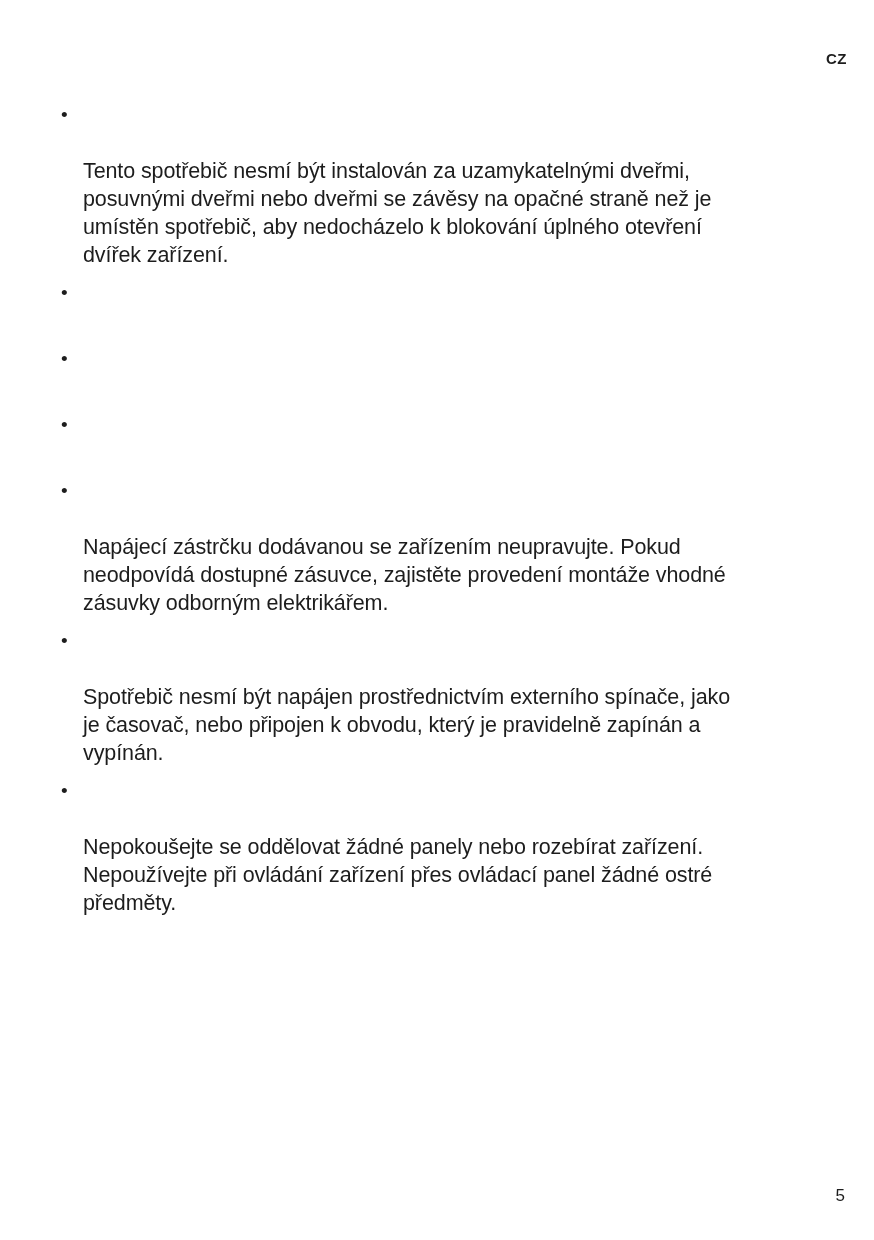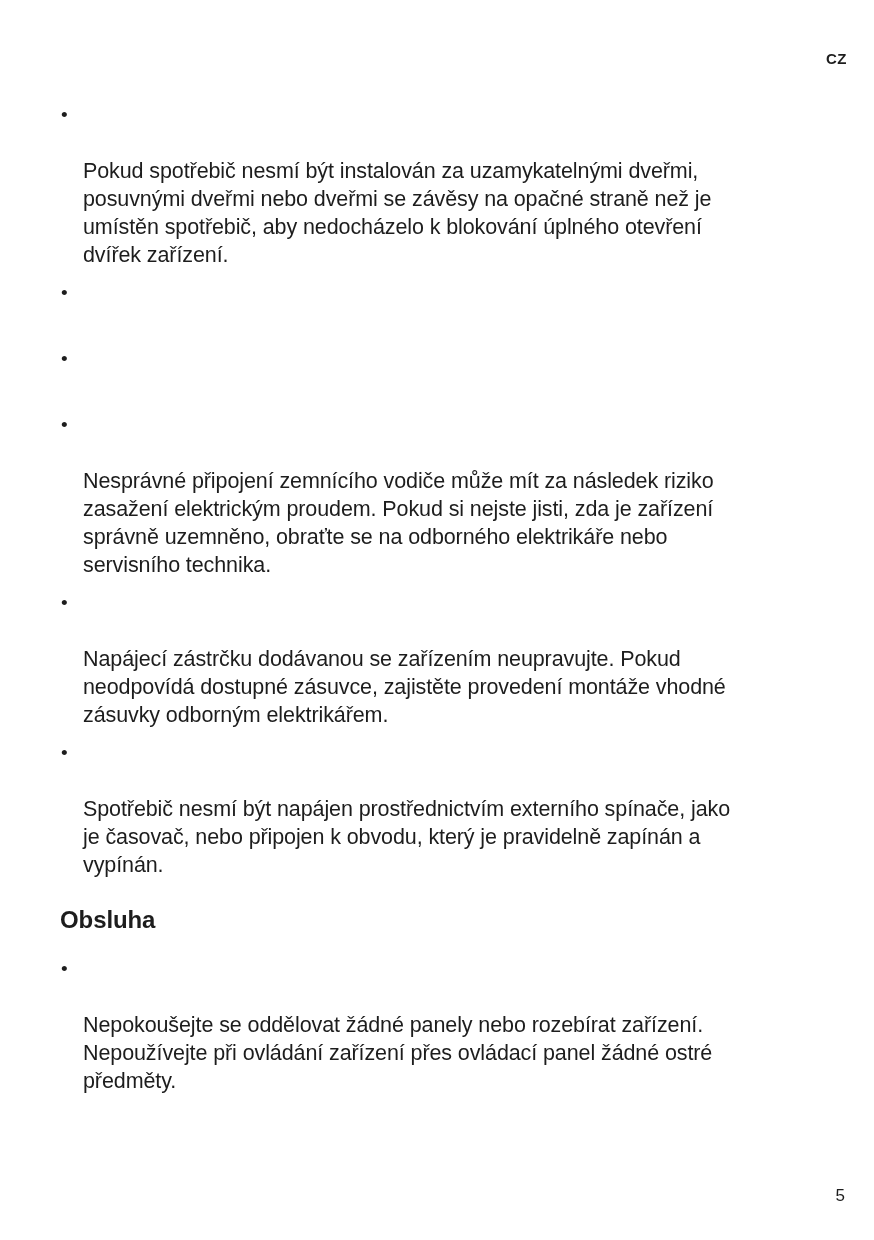--- a/index.html
+++ b/index.html
@@ -73,53 +73,48 @@
 
 <div class="page">
 
   <div class="lang-badge">CZ</div>
 
   <main class="content">
 
     <ul class="bullets">
       <li>
         <span class="marker">•</span>
-        <span>Pokud spotřebič nesmí být instalován za uzamykatelnými dveřmi,
+        <span>Tento spotřebič nesmí být instalován za uzamykatelnými dveřmi,
 posuvnými dveřmi nebo dveřmi se závěsy na opačné straně než je
 umístěn spotřebič, aby nedocházelo k blokování úplného otevření
 dvířek zařízení.</span>
       </li>
       <li>
         <span class="marker">•</span>
       </li>
       <li>
         <span class="marker">•</span>
       </li>
       <li>
         <span class="marker">•</span>
-        <span>Nesprávné připojení zemnícího vodiče může mít za následek riziko
-zasažení elektrickým proudem. Pokud si nejste jisti, zda je zařízení
-správně uzemněno, obraťte se na odborného elektrikáře nebo
-servisního technika.</span>
       </li>
       <li>
         <span class="marker">•</span>
         <span>Napájecí zástrčku dodávanou se zařízením neupravujte. Pokud
 neodpovídá dostupné zásuvce, zajistěte provedení montáže vhodné
 zásuvky odborným elektrikářem.</span>
       </li>
       <li>
         <span class="marker">•</span>
         <span>Spotřebič nesmí být napájen prostřednictvím externího spínače, jako
 je časovač, nebo připojen k obvodu, který je pravidelně zapínán a
 vypínán.</span>
       </li>
     </ul>
 
-    <h2 class="section-heading">Obsluha</h2>
 
     <ul class="bullets">
       <li>
         <span class="marker">•</span>
         <span>Nepokoušejte se oddělovat žádné panely nebo rozebírat zařízení.
 Nepoužívejte při ovládání zařízení přes ovládací panel žádné ostré
 předměty.</span>
       </li>
 
     </ul>

